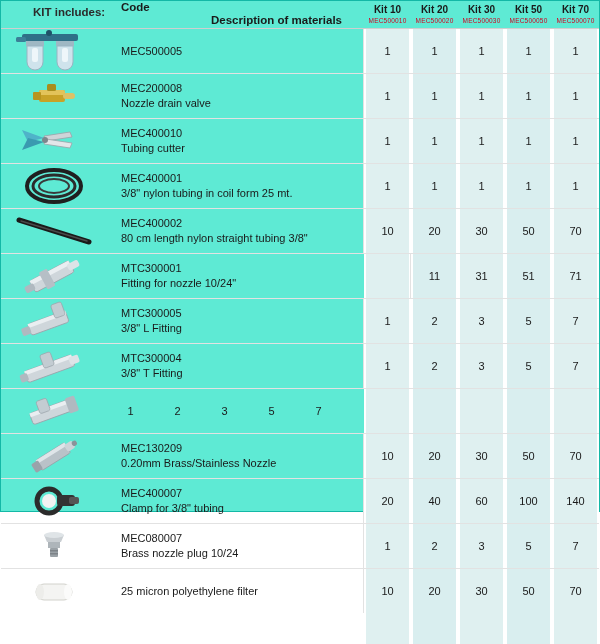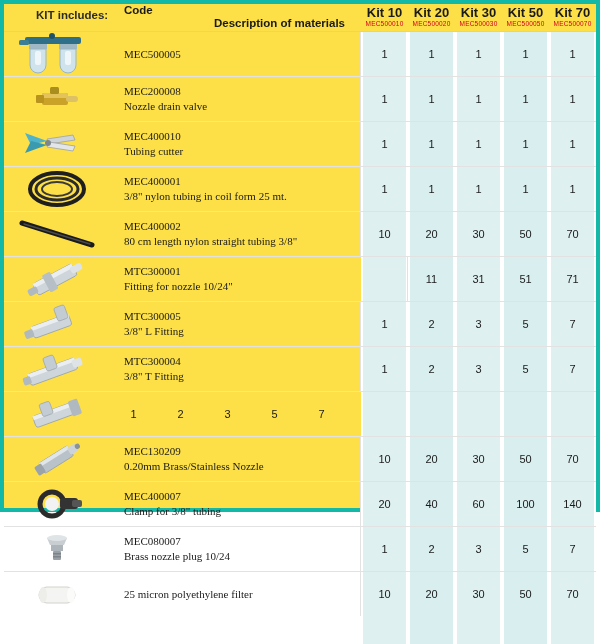--- a/index.html
+++ b/index.html
@@ -12,22 +12,22 @@
     height: 644px;
     font-family: "Liberation Sans", sans-serif;
     color: #1a1a1a;
     overflow: hidden;
   }
   .sheet {
     position: relative;
     width: 600px;
     height: 512px;
     box-sizing: border-box;
-    border: 4px solid #14b8a6;
-    background: #fde047;
+    border: 1px solid #14b8a6;
+    background: #5eead4;
   }
 
   
   .header {
     display: flex;
     align-items: flex-start;
     height: 28px;
     border-bottom: 1px solid #cfcfcf;
     box-sizing: border-box;
   }
@@ -54,21 +54,21 @@
     font-weight: bold;
     margin-top: 8px;
   }
   .h-kit {
     width: 47px;
     box-sizing: border-box;
     text-align: center;
     padding-top: 3px;
   }
   .h-kit .kname {
-    font-size: 13px;
+    font-size: 10px;
     font-weight: bold;
     color: #1a1a1a;
     line-height: 12px;
   }
   .h-kit .kcode {
     font-size: 6.5px;
     color: #d2001f;
     line-height: 9px;
     letter-spacing: 0.2px;
   }
@@ -117,21 +117,20 @@
     justify-content: center;
   }
   .cell-text {
     flex: 1;
     box-sizing: border-box;
     padding-left: 14px;
     display: flex;
     flex-direction: column;
     justify-content: center;
     border-right: 1px solid #e2e2e2;
-    font-family: Liberation Serif, serif;
   }
   .code {
     font-size: 11px;
     color: #1a1a1a;
     line-height: 15px;
   }
   .desc {
     font-size: 11px;
     color: #1a1a1a;
     line-height: 15px;

